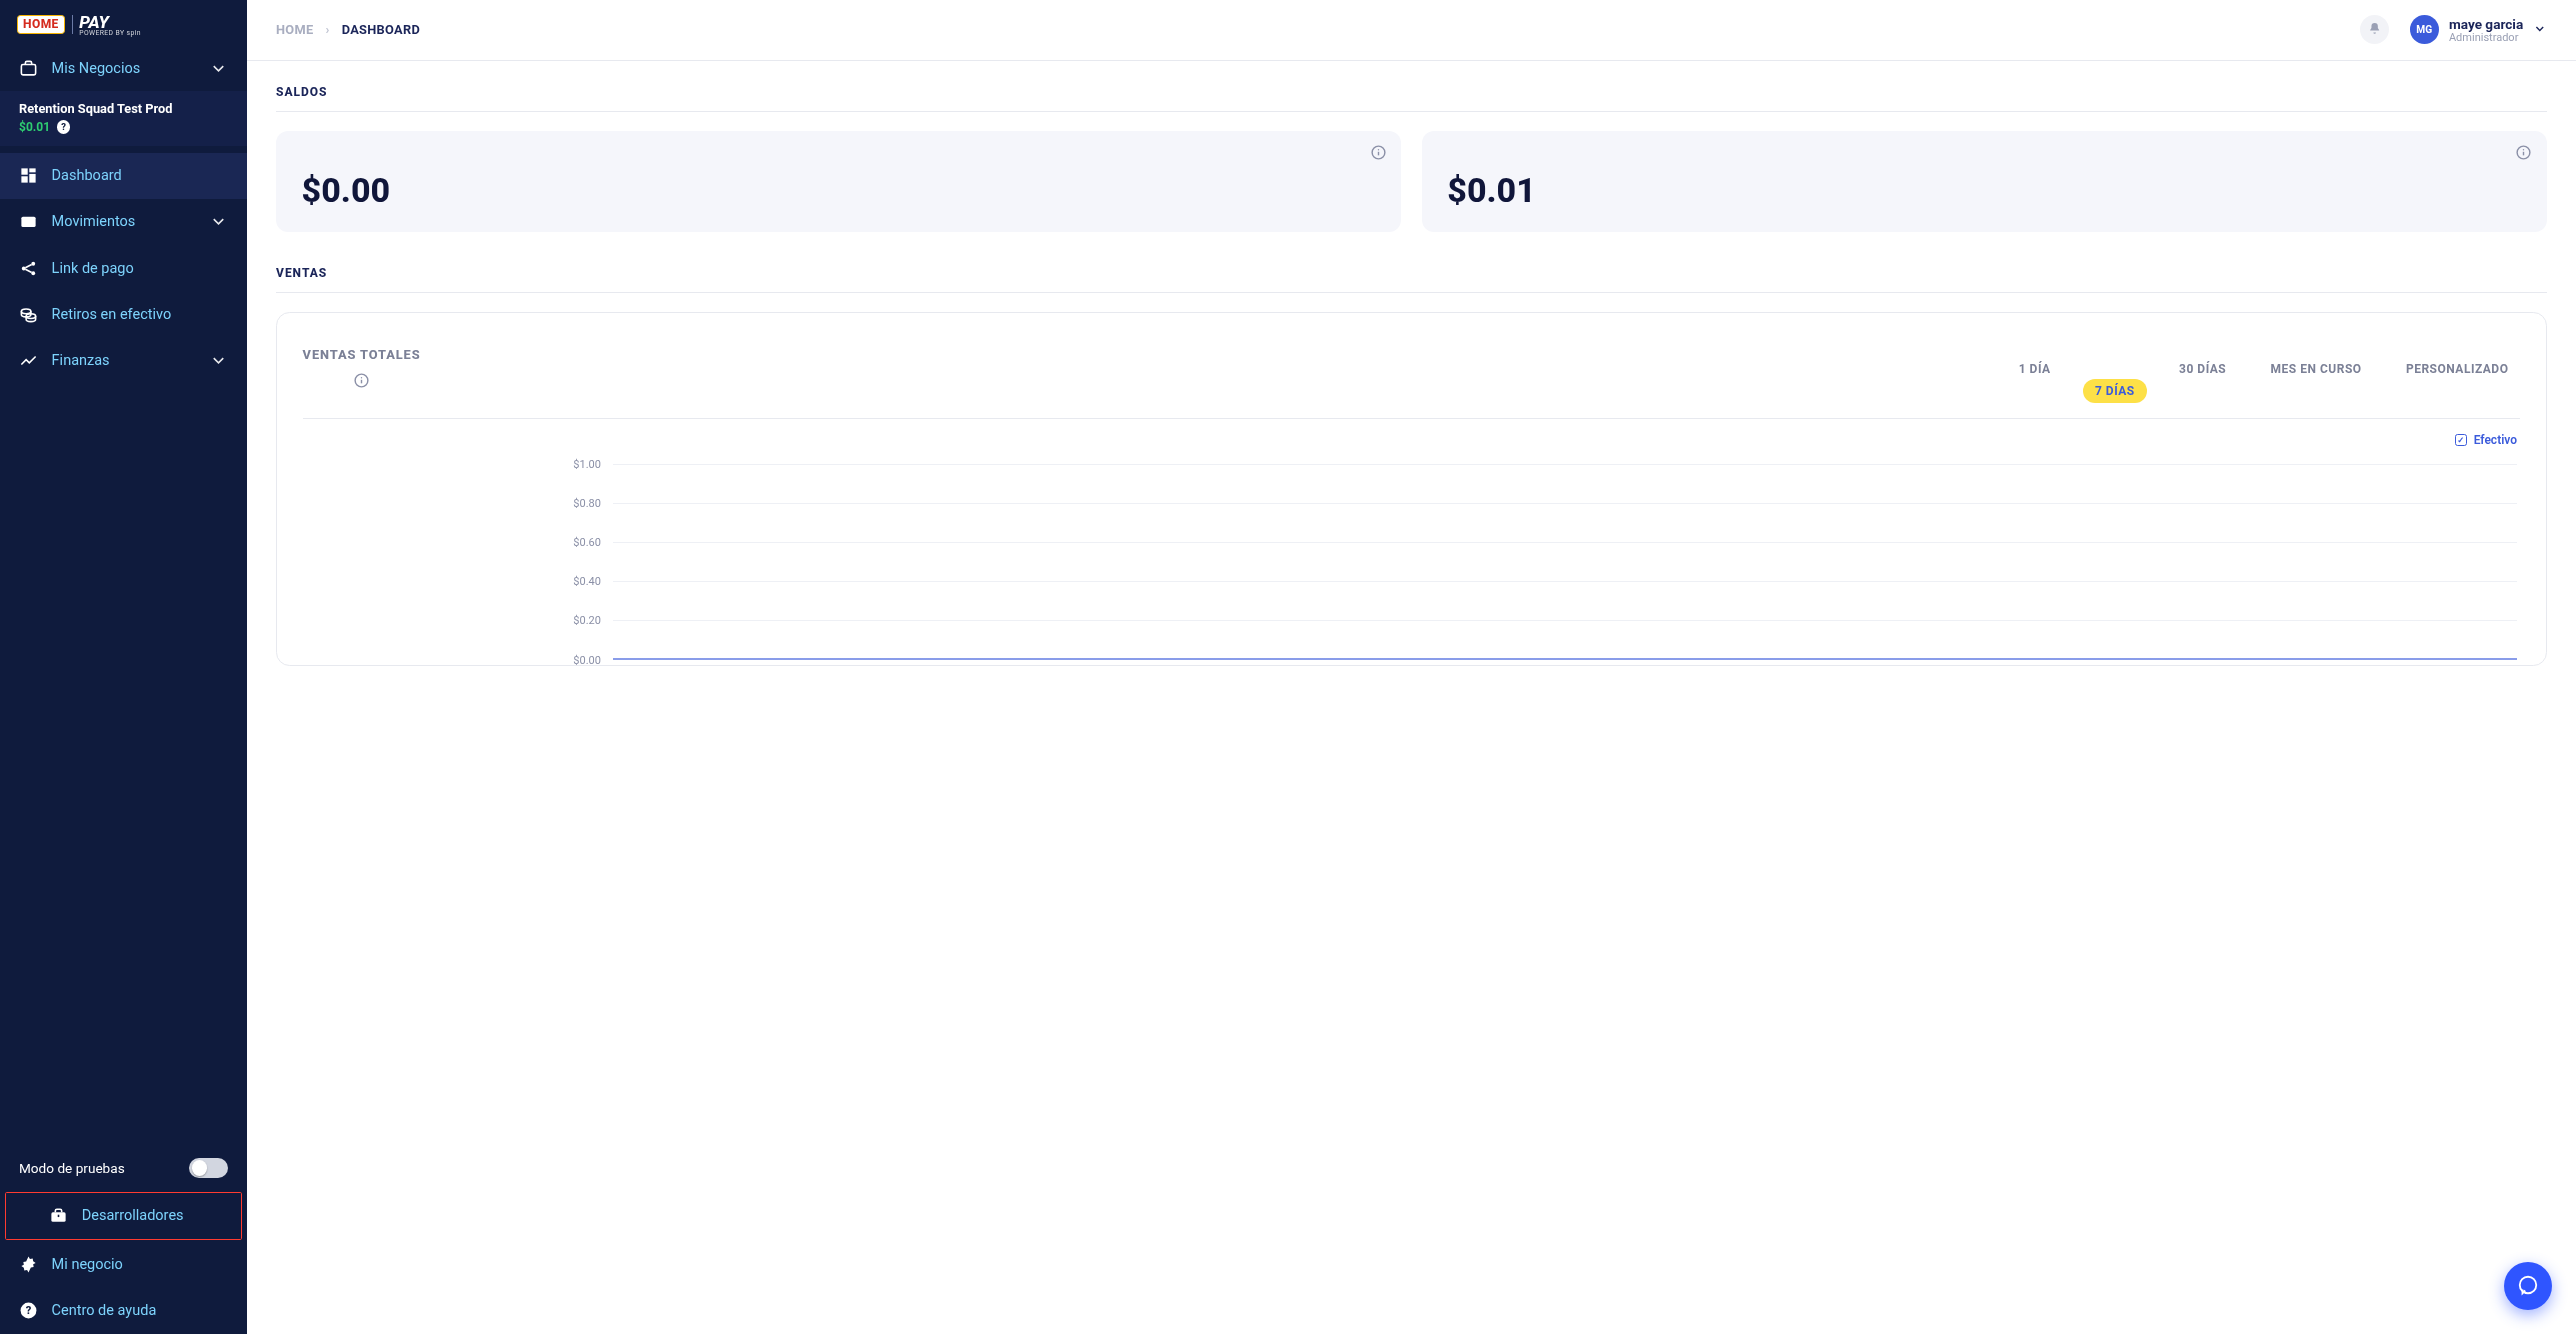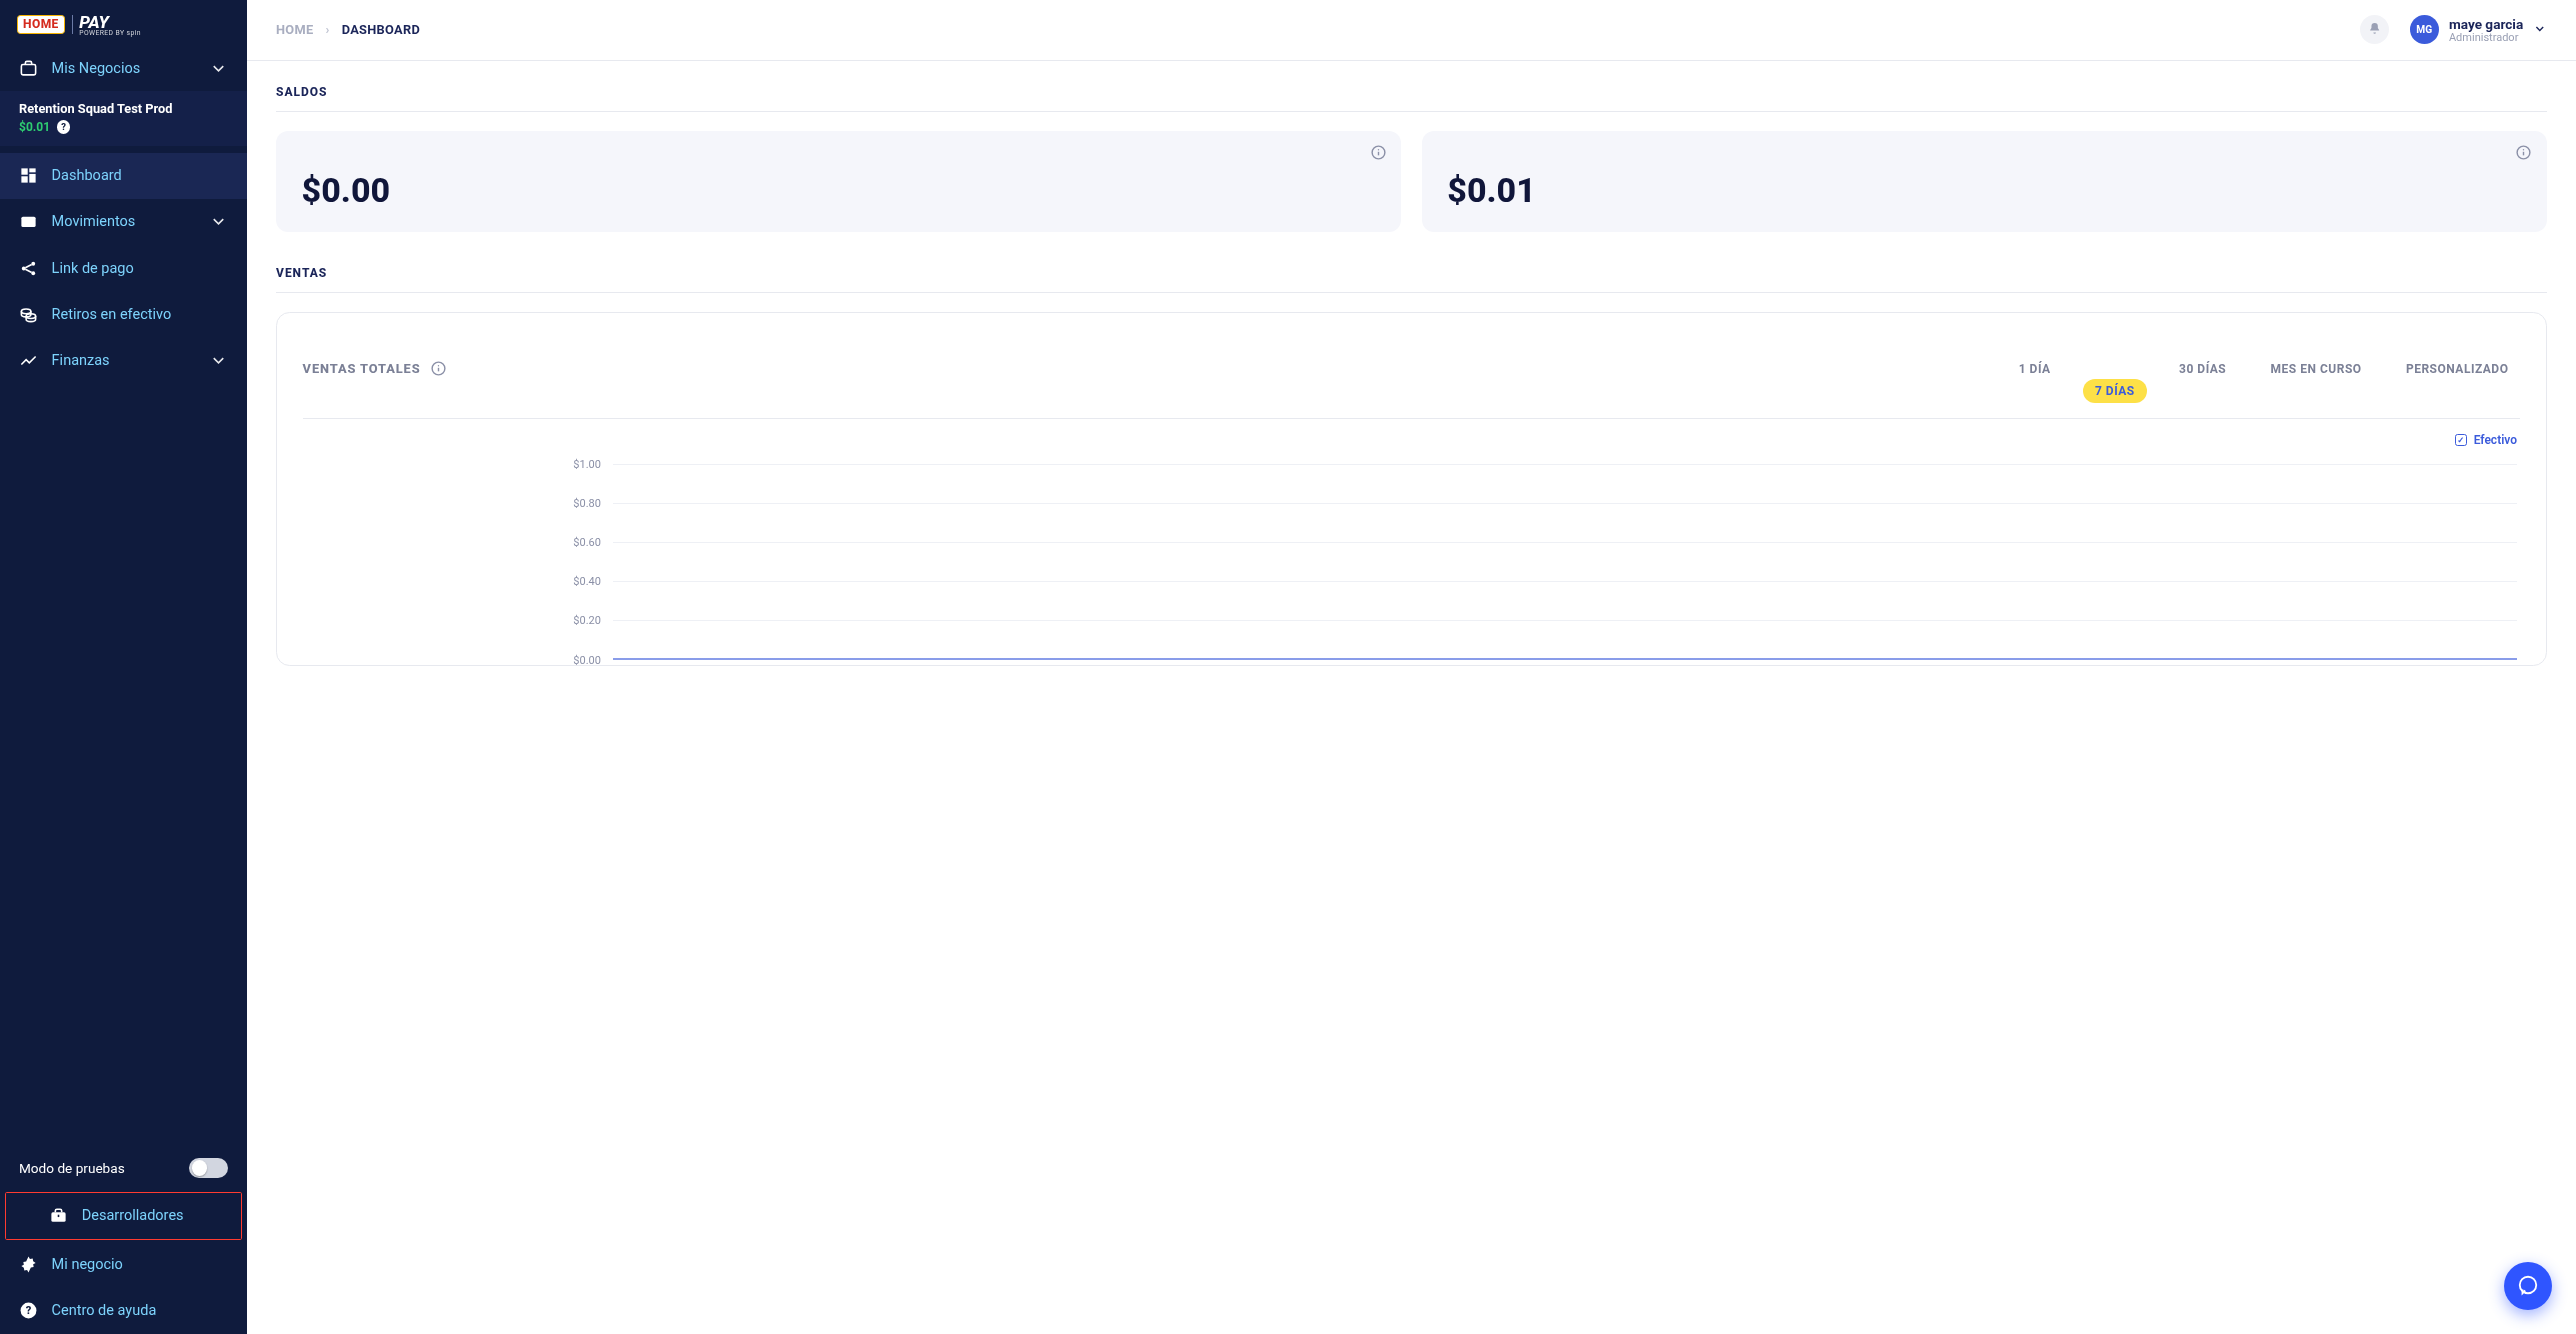--- a/index.html
+++ b/index.html
@@ -129,21 +129,21 @@
   .card-info svg{ stroke:#8b90a7; fill:none; stroke-width:2; width:17px; height:17px;}
 
   .panel {
     border:0.9px solid #e7e9ef; border-radius:13.6px; padding:0;
   }
   .panel-head {
     display:flex; align-items:center; justify-content:space-between;
     padding:22px 25.6px 10.2px 25.6px;
   }
   .panel-title { display:flex; align-items:center; gap:8.5px;
-    font-size:12.8px; font-weight:800; letter-spacing:0.9px; color:#7b8096;}
+    font-size:12.8px; font-weight:800; letter-spacing:0.9px; color:#7b8096;flex-direction:column;}
   .panel-title .card-info { position:static; }
   .range-tabs { display:flex; align-items:center; gap:20.4px; font-weight:700; letter-spacing:0.5px; }
   .range-tab { color:#7b8096; font-size:12px; padding:5.1px 12px; border-radius:17px; cursor:pointer;}
   .range-tab.active { background:#fde047; color:#3b5bdb;margin-top:44px; }
 
   .panel-divider { height:0.9px; background:#e7e9ef; margin:5.1px 25.6px 0 25.6px; }
 
   .legend { display:flex; justify-content:flex-end; align-items:center; gap:6.8px;
     padding:13.6px 29px 0 29px; color:#3b5bdb; font-weight:600; font-size:12px;}
   .legend-check{ width:12px;height:12px;border:1.7px solid #3b5bdb;border-radius:2.6px;

